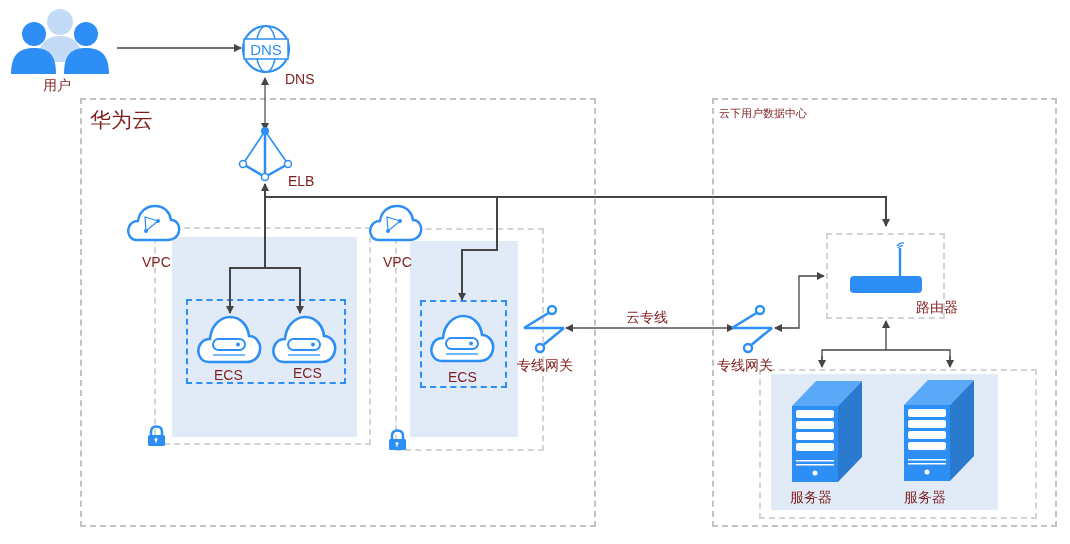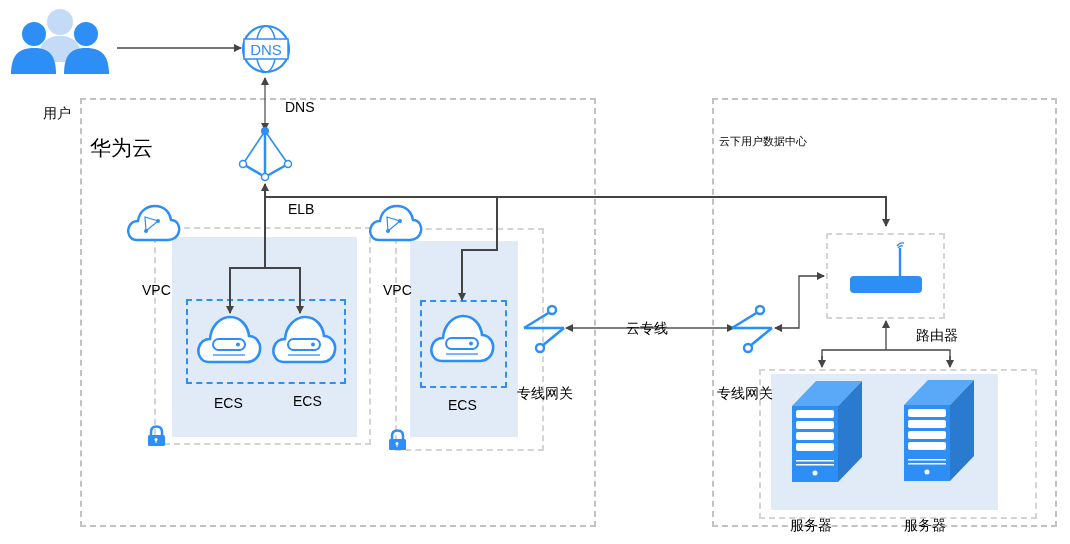--- a/index.html
+++ b/index.html
@@ -1,19 +1,19 @@
 <!DOCTYPE html>
 <html><head>
 <meta charset="utf-8">
 <style>
   html, body { margin:0; padding:0; background:#ffffff; }
   body { width:1070px; height:544px; position:relative; overflow:hidden;
          font-family:"Liberation Sans","DejaVu Sans",sans-serif; color:#252b3a; }
   .abs { position:absolute; }
-  .lbl { position:absolute; font-size:14px; color:#000000; white-space:nowrap;margin-top:28px; }
+  .lbl { position:absolute; font-size:14px; color:#7f1d1d; white-space:nowrap; }
   .region { position:absolute; border:2px dashed #c2c2c2; box-sizing:border-box; }
   .vpcbox { position:absolute; border:2px dashed #d4d4d4; box-sizing:border-box; }
   .subnet { position:absolute; background:#e1ebf7; }
   .ecsgroup { position:absolute; border:2px dashed #2d8ef5; box-sizing:border-box; }
   svg.wire { position:absolute; left:0; top:0; overflow:visible; pointer-events:none; }
 </style>
 </head>
 <body>
 
 <div class="region" style="left:80px;top:98px;width:516px;height:429px;"></div>
@@ -171,21 +171,21 @@
 
 <svg class="abs" style="left:728px;top:302px" width="46" height="54" viewBox="0 0 46 54">
   <line x1="30" y1="10" x2="4" y2="26" stroke="#2d8ef5" stroke-width="2.6"></line>
   <line x1="4" y1="26" x2="44" y2="26" stroke="#2d8ef5" stroke-width="2.6"></line>
   <line x1="44" y1="26" x2="22" y2="44" stroke="#2d8ef5" stroke-width="2.6"></line>
   <circle cx="32" cy="8" r="4" fill="#fff" stroke="#2d8ef5" stroke-width="2.4"></circle>
   <circle cx="20" cy="46" r="4" fill="#fff" stroke="#2d8ef5" stroke-width="2.4"></circle>
 </svg>
 <div class="lbl" style="left:717px;top:357px;">专线网关</div>
 
-<div class="lbl" style="left:626px;top:292px;text-align:center;">云专线</div>
+<div class="lbl" style="left:626px;top:309px;text-align:center;">云专线</div>
 
 <svg class="abs" style="left:848px;top:238px" width="76" height="58" viewBox="0 0 76 58">
   <line x1="52" y1="10" x2="52" y2="38" stroke="#2d8ef5" stroke-width="2.4"></line>
   <path d="M49,8 Q52,4 56,5" fill="none" stroke="#2d8ef5" stroke-width="1.3"></path>
   <path d="M50,10 Q52,7 55,8" fill="none" stroke="#2d8ef5" stroke-width="1.3"></path>
   <rect x="2" y="38" width="72" height="17" rx="4" fill="#2d8ef5"></rect>
 </svg>
 <div class="lbl" style="left:916px;top:299px;">路由器</div>
 
 <svg class="abs" style="left:790px;top:380px" width="76" height="104" viewBox="0 0 76 104">

